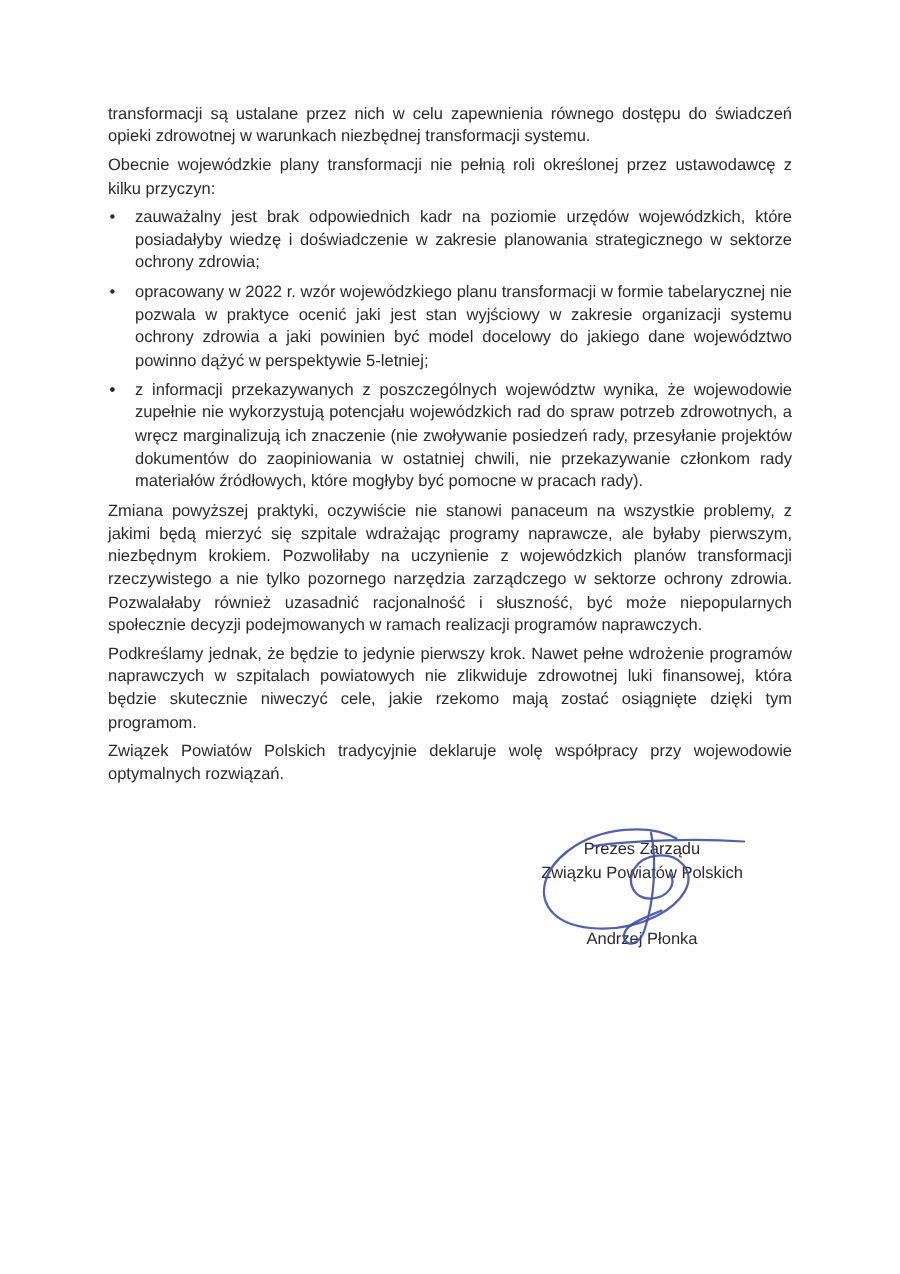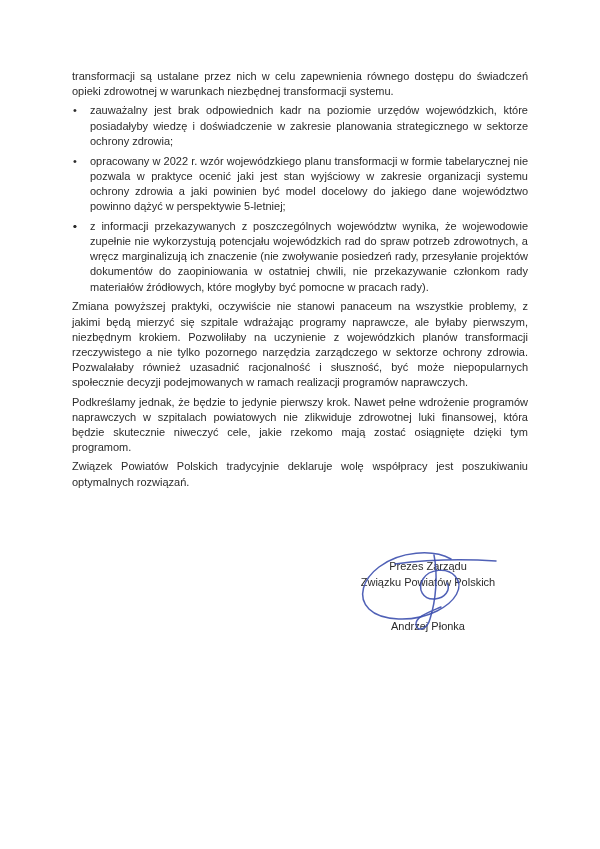--- a/index.html
+++ b/index.html
@@ -75,20 +75,21 @@
     opacity: 0.9;
   }
 </style>
 </head>
 <body>
 
 <div class="page">
 
   <div class="content">
     <p>transformacji są ustalane przez nich w celu zapewnienia równego dostępu do świadczeń opieki zdrowotnej w warunkach niezbędnej transformacji systemu.</p>
+    <p>Obecnie wojewódzkie plany transformacji nie pełnią roli określonej przez ustawodawcę z kilku przyczyn:</p>
 
     <ul class="bullets">
       <li>
         <span class="marker">•</span>
         <span>zauważalny jest brak odpowiednich kadr na poziomie urzędów wojewódzkich, które posiadałyby wiedzę i doświadczenie w zakresie planowania strategicznego w sektorze ochrony zdrowia;</span>
       </li>
       <li>
         <span class="marker">•</span>
         <span>opracowany w 2022 r. wzór wojewódzkiego planu transformacji w formie tabelarycznej nie pozwala w praktyce ocenić jaki jest stan wyjściowy w zakresie organizacji systemu ochrony zdrowia a jaki powinien być model docelowy do jakiego dane województwo powinno dążyć w perspektywie 5-letniej;</span>
       </li>
@@ -96,21 +97,21 @@
         <span class="marker">•</span>
       </li>
       <li>
         <span class="marker">•</span>
         <span>z informacji przekazywanych z poszczególnych województw wynika, że wojewodowie zupełnie nie wykorzystują potencjału wojewódzkich rad do spraw potrzeb zdrowotnych, a wręcz marginalizują ich znaczenie (nie zwoływanie posiedzeń rady, przesyłanie projektów dokumentów do zaopiniowania w ostatniej chwili, nie przekazywanie członkom rady materiałów źródłowych, które mogłyby być pomocne w pracach rady).</span>
       </li>
     </ul>
 
     <p>Zmiana powyższej praktyki, oczywiście nie stanowi panaceum na wszystkie problemy, z jakimi będą mierzyć się szpitale wdrażając programy naprawcze, ale byłaby pierwszym, niezbędnym krokiem. Pozwoliłaby na uczynienie z wojewódzkich planów transformacji rzeczywistego a nie tylko pozornego narzędzia zarządczego w sektorze ochrony zdrowia. Pozwalałaby również uzasadnić racjonalność i słuszność, być może niepopularnych społecznie decyzji podejmowanych w ramach realizacji programów naprawczych.</p>
     <p>Podkreślamy jednak, że będzie to jedynie pierwszy krok. Nawet pełne wdrożenie programów naprawczych w szpitalach powiatowych nie zlikwiduje zdrowotnej luki finansowej, która będzie skutecznie niweczyć cele, jakie rzekomo mają zostać osiągnięte dzięki tym programom.</p>
-    <p>Związek Powiatów Polskich tradycyjnie deklaruje wolę współpracy jest poszukiwaniu optymalnych rozwiązań.</p>
+    <p>Związek Powiatów Polskich tradycyjnie deklaruje wolę współpracy przy wojewodowie optymalnych rozwiązań.</p>
   </div>
 
   <div class="sig-block">
     <div>Prezes Zarządu</div>
     <div>Związku Powiatów Polskich</div>
     <div class="sig-name">Andrzej Płonka</div>
   </div>
 
   <svg class="signature-svg" viewBox="0 0 170 100" xmlns="http://www.w3.org/2000/svg">
     <path d="M96,14 C78,4 45,6 24,22 C8,34 2,52 14,64 C26,76 58,78 82,66 C100,57 110,42 100,31 C92,22 74,24 68,34 C62,44 68,55 80,54 C90,53 96,45 92,38" stroke="#3c4fae"></path>

